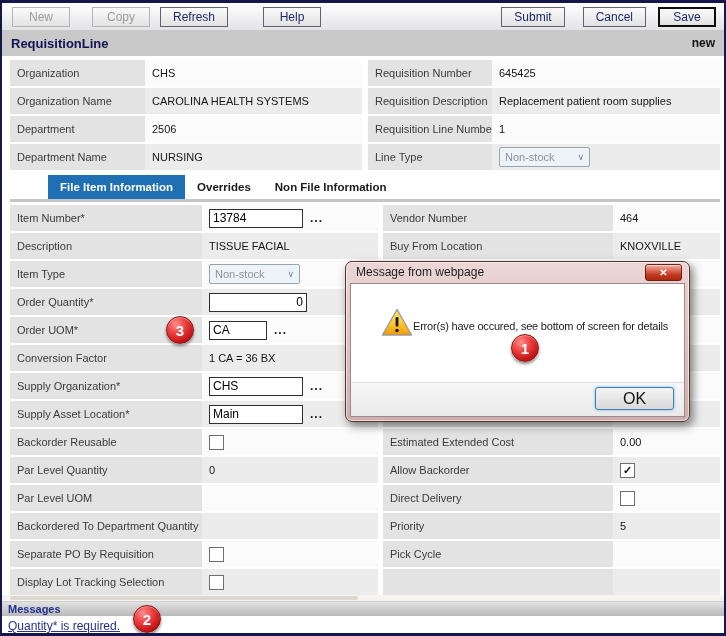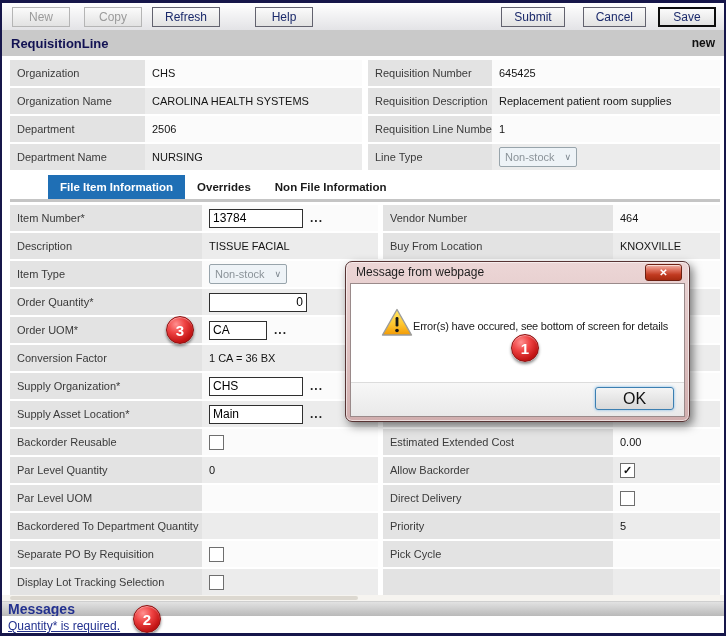--- a/index.html
+++ b/index.html
@@ -36,36 +36,36 @@
   .v1{background:#fbfbfb;color:#141414;}
   .v2{background:#ececec;color:#141414;}
 
   .txtin{height:17px;border:1px solid #2f2f2f;background:#fff;font-size:12px;
          padding:0 3px;font-family:"Liberation Sans",sans-serif;box-sizing:content-box;}
   .num{text-align:right;}
   .more{font-weight:bold;font-size:12px;letter-spacing:1px;margin-left:7px;color:#222;cursor:pointer;}
   .cb{width:13px;height:13px;background:#fff;border:1px solid #6e6e6e;font-size:11px;
       line-height:12px;text-align:center;color:#111;font-weight:bold;cursor:pointer;}
   .sel{height:18px;background:#eef3f7;border:1px solid #98a4ab;color:#8b9399;font-size:11px;
-       display:inline-flex;align-items:center;padding:0 5px;gap:10px;border-radius:2px;}
+       display:inline-flex;align-items:center;padding:0 5px;gap:23px;border-radius:2px;}
   .sel .chev{font-size:9px;color:#7a848c;}
 
   
   #tabbar{position:absolute;left:8px;top:169px;width:710px;height:27px;display:flex;align-items:flex-end;margin-left:38px;}
   .tab{font-size:11.5px;font-weight:bold;padding:6px 12px;cursor:pointer;color:#1a1a1a;}
   .tab.active{background:#1f6fb5;color:#fff;}
   #tabstrip{position:absolute;left:8px;top:196px;width:710px;height:3px;background:#c5c5c5;}
 
   
   #hscroll{position:absolute;left:0;top:592px;width:722px;height:6px;background:#f6f4f0;}
   #hscroll .thumb{position:absolute;left:8px;top:1px;width:348px;height:4px;background:#dcd8d0;border-radius:2px;}
   #msgbar{position:absolute;left:0;top:598px;width:722px;height:15px;
           background:linear-gradient(#e2e2e2,#b9b9b9);display:flex;align-items:center;padding-left:6px;
           box-sizing:border-box;border-top:1px solid #cfcfcf;}
-  #msgbar span{font-size:14px;font-weight:bold;color:#23318f;}
+  #msgbar span{font-size:11px;font-weight:bold;color:#23318f;}
   #msgarea{position:absolute;left:0;top:613px;width:722px;height:20px;background:#fff;
            display:flex;align-items:center;padding-left:6px;box-sizing:border-box;}
   #msgarea a{font-size:12px;color:#23318f;text-decoration:underline;cursor:pointer;}
 
   
   #dlg{position:absolute;left:343px;top:258px;width:345px;height:161px;z-index:50;
        border-radius:7px;background:linear-gradient(#ecd6d6,#d1aeae);
        border:1px solid #573434;box-shadow:3px 4px 10px rgba(0,0,0,.5), inset 0 0 0 1px rgba(255,255,255,.55);
        box-sizing:border-box;}
   #dlg .tbar{height:21px;line-height:21px;padding-left:10px;font-size:12px;color:#1d1d1d;}
@@ -93,21 +93,21 @@
   #badge2{left:131px;top:602px;}
   #badge3{left:164px;top:313px;}
 </style>
 </head>
 <body>
 
 <div id="app">
 
   <div id="toolbar">
     <button class="tbtn disabled sp" style="margin-left:10px">New</button>
-    <button class="tbtn disabled sp" style="margin-left:14px">Copy</button>
+    <button class="tbtn disabled sp" style="margin-left:22px">Copy</button>
     <button class="tbtn sp" style="margin-left:10px">Refresh</button>
     <button class="tbtn sp" style="margin-left:35px">Help</button>
     <div style="flex:1"></div>
     <button class="tbtn sp">Submit</button>
     <button class="tbtn sp" style="margin-left:18px">Cancel</button>
     <button class="tbtn default sp" style="margin-left:12px;margin-right:8px">Save</button>
   </div>
 
   <div id="hdr">
     <span class="title">RequisitionLine</span>

